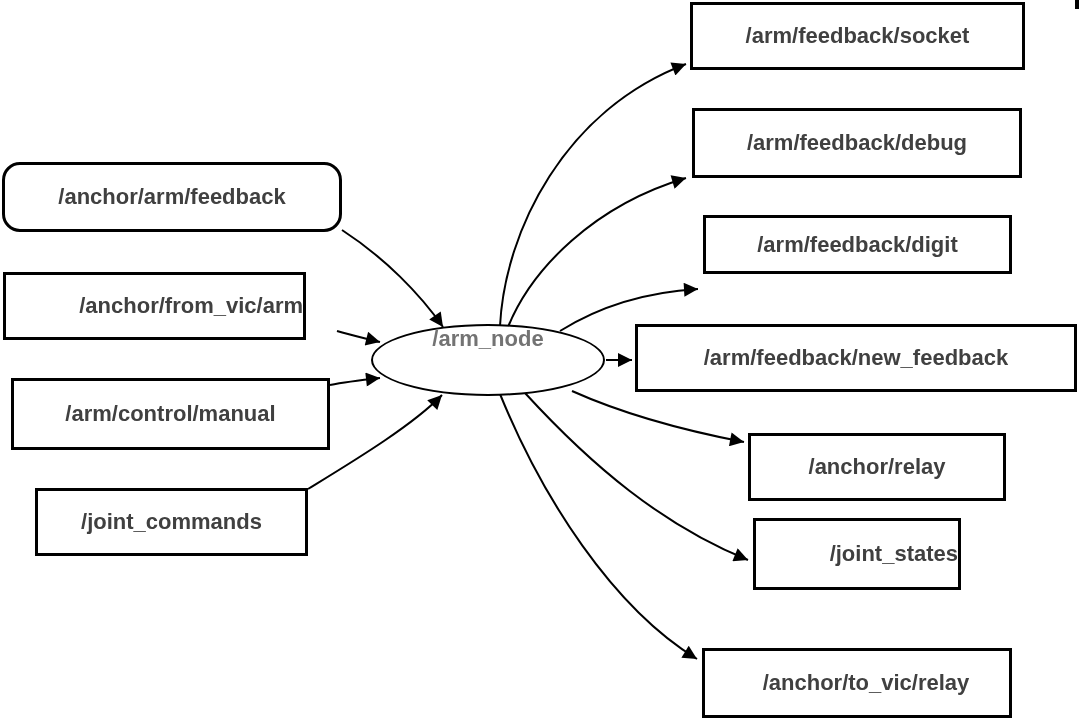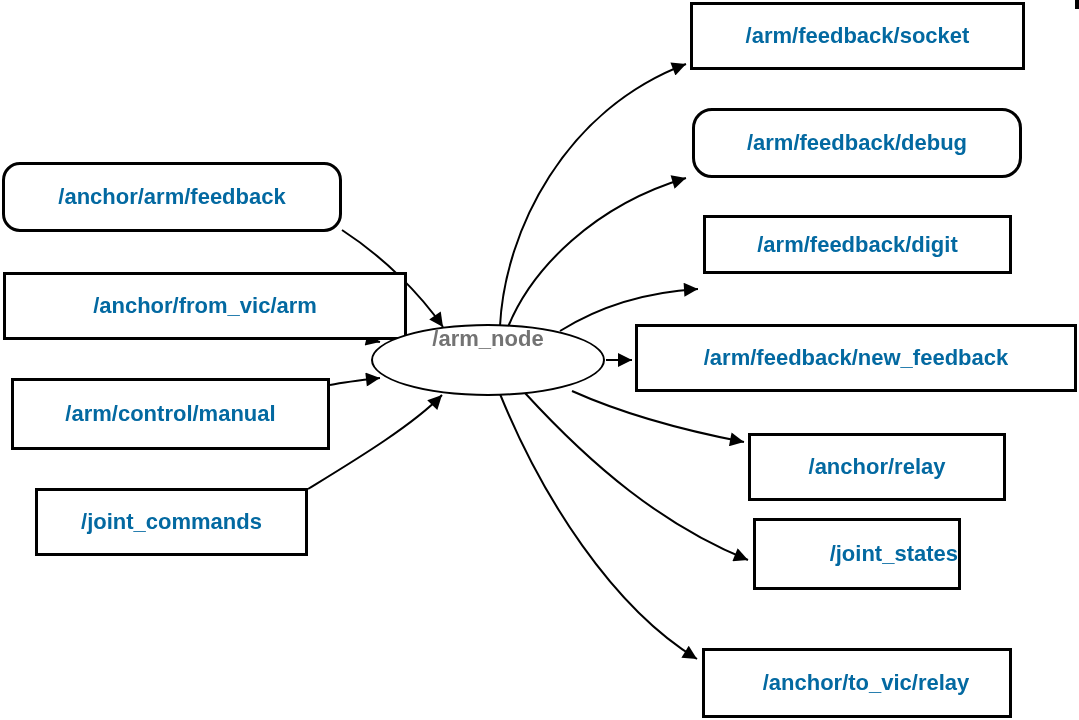--- a/index.html
+++ b/index.html
@@ -25,21 +25,21 @@
   .topic-box {
     position: absolute;
     box-sizing: border-box;
     background: #ffffff;
     border: 3px solid #000000;
     display: flex;
     align-items: center;
     justify-content: center;
     font-size: 22px;
     font-weight: 600;
-    color: #0369a1;
+    color: #404040;
     white-space: nowrap;
   }
   .node-ellipse {
     position: absolute;
     box-sizing: border-box;
     background: #ffffff;
     border: 2px solid #000000;
     border-radius: 50%;
     display: flex;
     align-items: flex-start;
@@ -79,38 +79,38 @@
     <path class="edge" d="M 560,331 C 600,306 648,292 698,289" marker-end="url(#arrow)"></path>
     <path class="edge" d="M 606,360 L 632,360" marker-end="url(#arrow)"></path>
     <path class="edge" d="M 572,391 C 630,417 692,432 744,442" marker-end="url(#arrow)"></path>
     <path class="edge" d="M 525,393 C 592,466 662,525 748,560" marker-end="url(#arrow)"></path>
     <path class="edge" d="M 500,394 C 542,497 612,607 697,659" marker-end="url(#arrow)"></path>
   </svg>
 
   <div class="topic-box" style="left:2px; top:162px; width:340px; height:70px;border-radius:18px;">
     <span>/anchor/arm/feedback</span>
   </div>
-  <div class="topic-box" style="left:3px; top:272px; width:404px; height:68px;">
+  <div class="topic-box" style="left:3px; top:272px; width:303px; height:68px;justify-content:flex-end;">
     <span>/anchor/from_vic/arm</span>
   </div>
   <div class="topic-box" style="left:11px; top:378px; width:319px; height:72px;">
     <span>/arm/control/manual</span>
   </div>
   <div class="topic-box" style="left:35px; top:488px; width:273px; height:68px;">
     <span>/joint_commands</span>
   </div>
 
   <div class="node-ellipse" style="left:371px; top:324px; width:234px; height:72px;">
     <span>/arm_node</span>
   </div>
 
   <div class="topic-box" style="left:690px; top:2px; width:335px; height:68px;">
     <span>/arm/feedback/socket</span>
   </div>
-  <div class="topic-box" style="left:692px; top:108px; width:330px; height:70px;border-radius:20px;">
+  <div class="topic-box" style="left:692px; top:108px; width:330px; height:70px;">
     <span>/arm/feedback/debug</span>
   </div>
   <div class="topic-box" style="left:703px; top:215px; width:309px; height:59px;">
     <span>/arm/feedback/digit</span>
   </div>
   <div class="topic-box" style="left:635px; top:324px; width:442px; height:68px;">
     <span>/arm/feedback/new_feedback</span>
   </div>
   <div class="topic-box" style="left:748px; top:433px; width:258px; height:68px;">
     <span>/anchor/relay</span>

